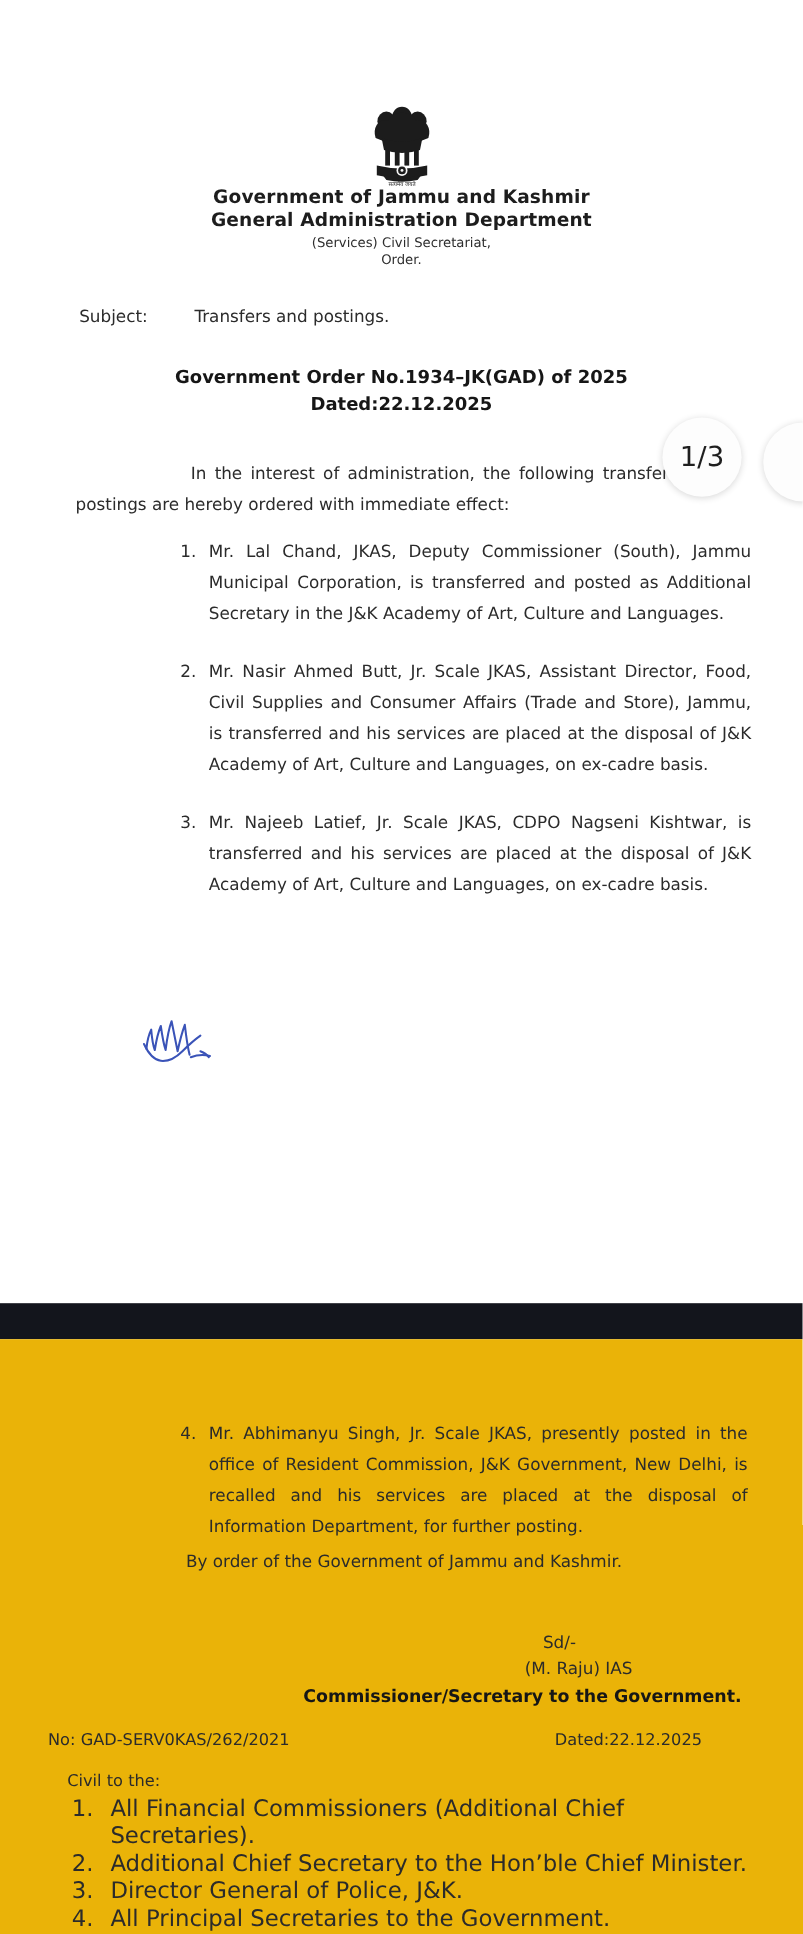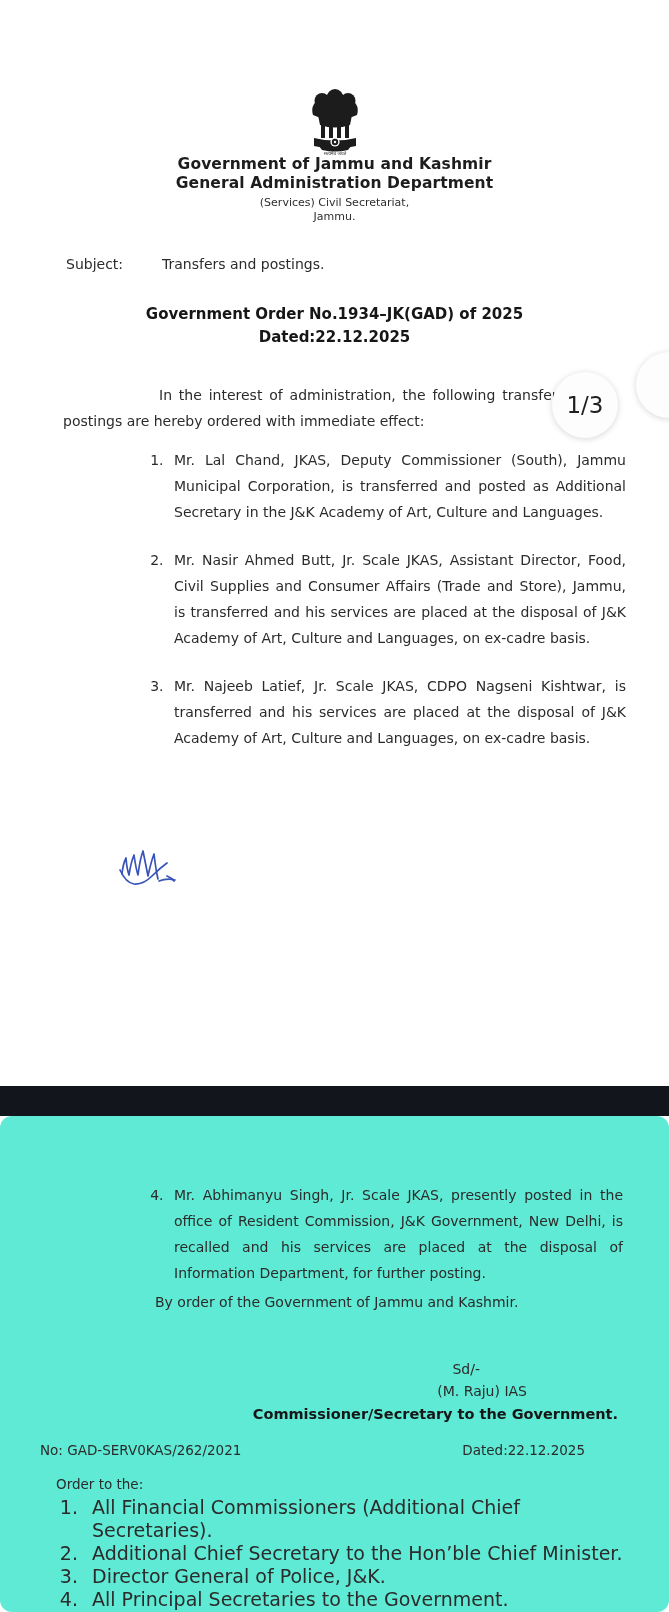--- a/index.html
+++ b/index.html
@@ -140,22 +140,21 @@
     background: #13151c;
   }
 
   
   .sheet-two {
     position: absolute;
     top: 1116px;
     left: 0;
     width: 669px;
     height: 496px;
-    background: #5eead4;
-    border-radius: 12px;
+    background: #eab308;
   }
 
   ol.order-list-cont {
     position: absolute;
     top: 66px;
     left: 140px;
     width: 455px;
     margin: 0;
     padding: 0 0 0 28px;
     font-size: 14px;
@@ -242,21 +241,21 @@
   }
   ol.copy-list > li {
     line-height: 23px;
     padding-left: 8px;
     color: #2b2b2b;
   }
 
   
   .page-indicator {
     position: absolute;
-    top: 372px;
+    top: 348px;
     left: 552px;
     width: 66px;
     height: 66px;
     border-radius: 50%;
     background: #fdfdfd;
     box-shadow: 0 1px 6px rgba(0,0,0,0.16);
     display: flex;
     align-items: center;
     justify-content: center;
     font-size: 23px;
@@ -309,21 +308,21 @@
           </g>
           <text x="29" y="71" font-size="4.6" text-anchor="middle" fill="#1c1c1c" font-family="DejaVu Sans, sans-serif">सत्यमेव जयते</text>
         </svg>
       </span>
     </div>
 
     <div class="org-block">
       <div class="org-line1">Government of Jammu and Kashmir</div>
       <div class="org-line2">General Administration Department</div>
       <div class="org-line3">(Services) Civil Secretariat,</div>
-      <div class="org-line4">Jammu.</div>
+      <div class="org-line4">Order.</div>
     </div>
 
     <div class="subject-row">
       <span class="subject-label">Subject:</span><span>Transfers and postings.</span>
     </div>
 
     <div class="order-block">
       <div>Government Order No.1934–JK(GAD) of 2025</div>
       <div>Dated:22.12.2025</div>
     </div>
@@ -360,21 +359,21 @@
 
     <div class="sd-line">Sd/-</div>
     <div class="officer-name">(M. Raju) IAS</div>
     <div class="officer-desig">Commissioner/Secretary to the Government.</div>
 
     <div class="ref-row">
       <span class="ref-no">No: GAD-SERV0KAS/262/2021</span>
       <span class="ref-date">Dated:22.12.2025</span>
     </div>
 
-    <div class="copy-head">Order to the:</div>
+    <div class="copy-head">Civil to the:</div>
 
     <ol class="copy-list">
       <li>All Financial Commissioners (Additional Chief Secretaries).</li>
       <li>Additional Chief Secretary to the Hon’ble Chief Minister.</li>
       <li>Director General of Police, J&amp;K.</li>
       <li>All Principal Secretaries to the Government.</li>
     </ol>
   </div>
 
   <div class="page-indicator">1/3</div>

